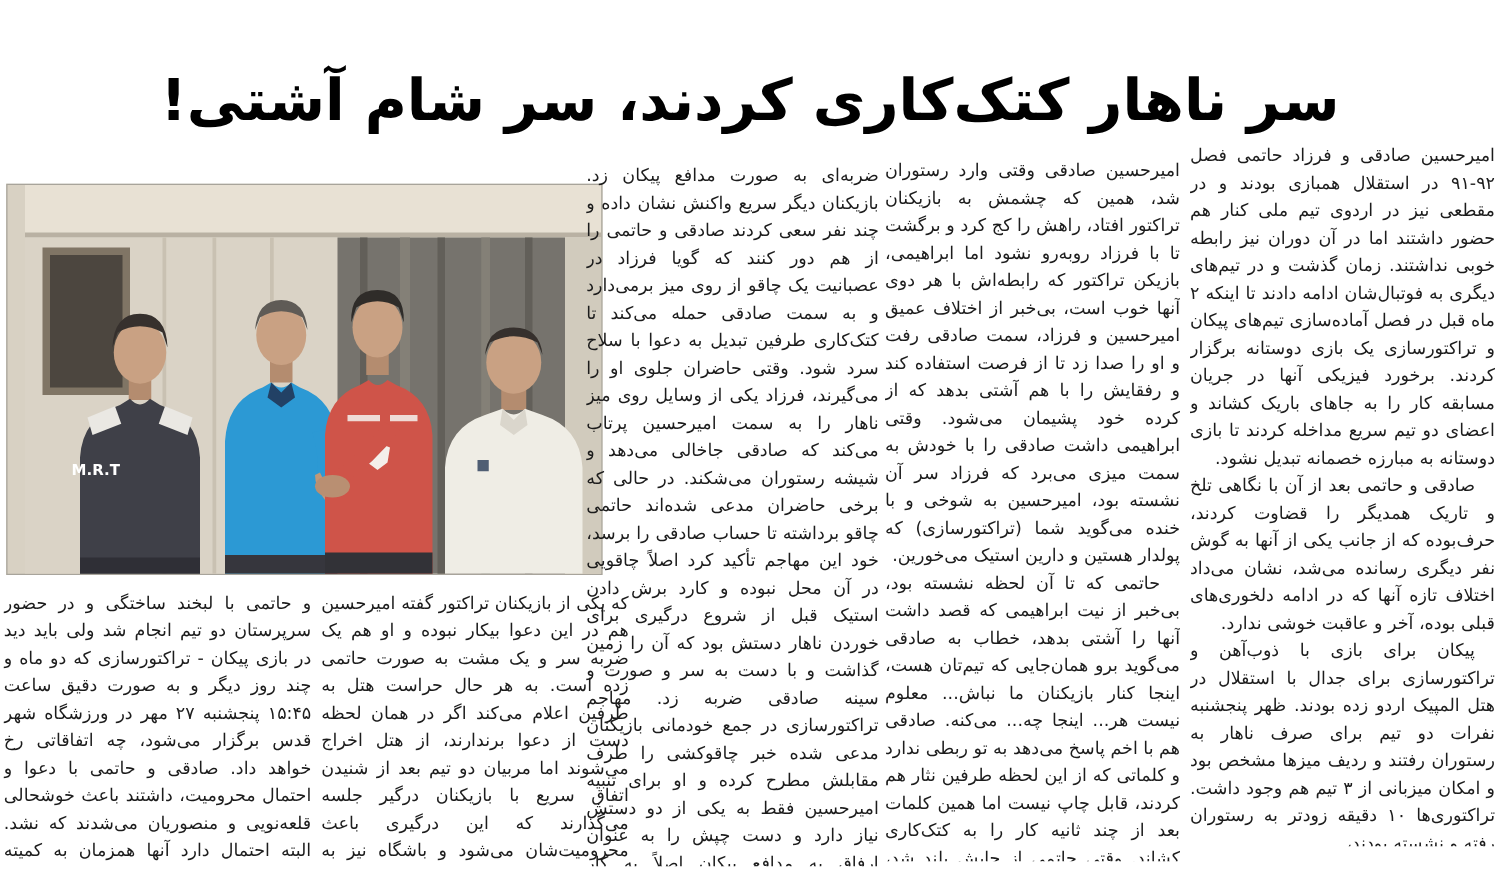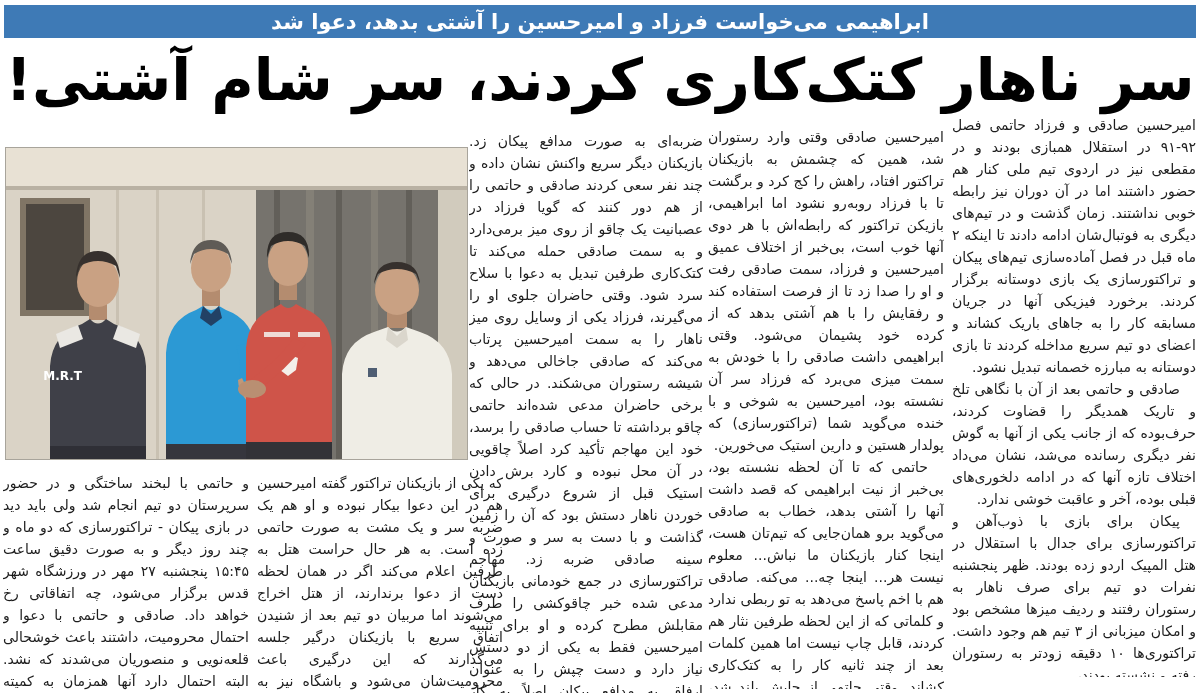--- a/index.html
+++ b/index.html
@@ -16,51 +16,49 @@
     background:#3e7ab6;
     display:flex;align-items:center;justify-content:center;
   }
   .kicker-text{
     color:#ffffff;font-size:21px;font-weight:bold;letter-spacing:0;
     white-space:nowrap;
   }
   .headline{
     position:absolute;top:36px;right:0;left:0;height:90px;
     margin:0;text-align:center;
-    font-size:58px;line-height:88px;font-weight:900;color:#000000;
+    font-size:46px;line-height:88px;font-weight:900;color:#000000;
     white-space:nowrap;
   }
   .article-col{
     position:absolute;
     overflow:hidden;
     font-size:14px;line-height:22px;color:#1c1c1c;
     text-align:justify;
   }
   .article-col p{margin:0;}
   .article-col p + p{text-indent:16px;}
   .col-a{top:114px;right:4px;width:244px;height:563px;}
   .col-b{top:126px;right:256px;width:236px;height:563px;}
   .col-c{top:130px;right:497px;width:234px;height:563px;}
   .col-d{top:472px;left:257px;width:246px;height:221px;}
   .col-e{top:472px;left:3px;width:246px;height:221px;}
   .photo-frame{
     position:absolute;top:147px;left:5px;width:461px;height:311px;
     border:1px solid #a8a49b;background:#d8d1c3;
     box-sizing:content-box;
+    padding-left:14px;
   }
   .photo-frame svg{display:block;}
 </style>
 </head>
 <body>
 
 <div class="page">
 
-  <div class="kicker-bar">
-    <span class="kicker-text">ابراهیمی می‌خواست فرزاد و امیرحسین را آشتی بدهد، دعوا شد</span>
-  </div>
 
   <h1 class="headline">سر ناهار کتک‌کاری کردند، سر شام آشتی!</h1>
 
   <div class="photo-frame">
     <svg width="461" height="311" viewBox="0 0 461 311">
 
       <rect x="0" y="0" width="461" height="40" fill="#e7e0d2"></rect>
       <rect x="0" y="38" width="461" height="4" fill="#b5ad9e"></rect>
       <rect x="0" y="42" width="461" height="269" fill="#d8d1c3"></rect>
 

